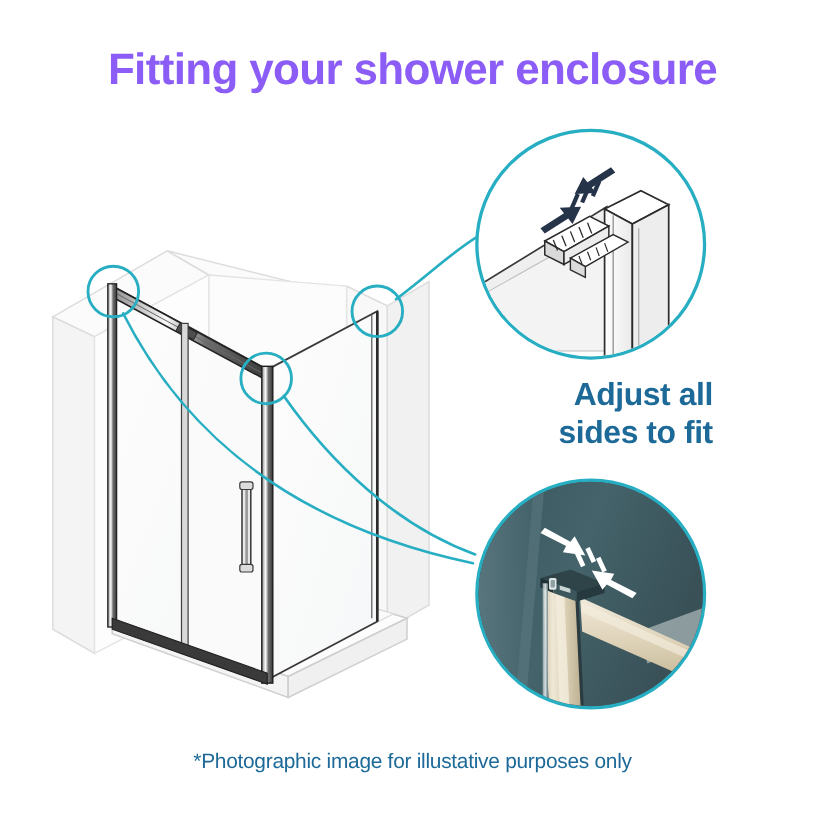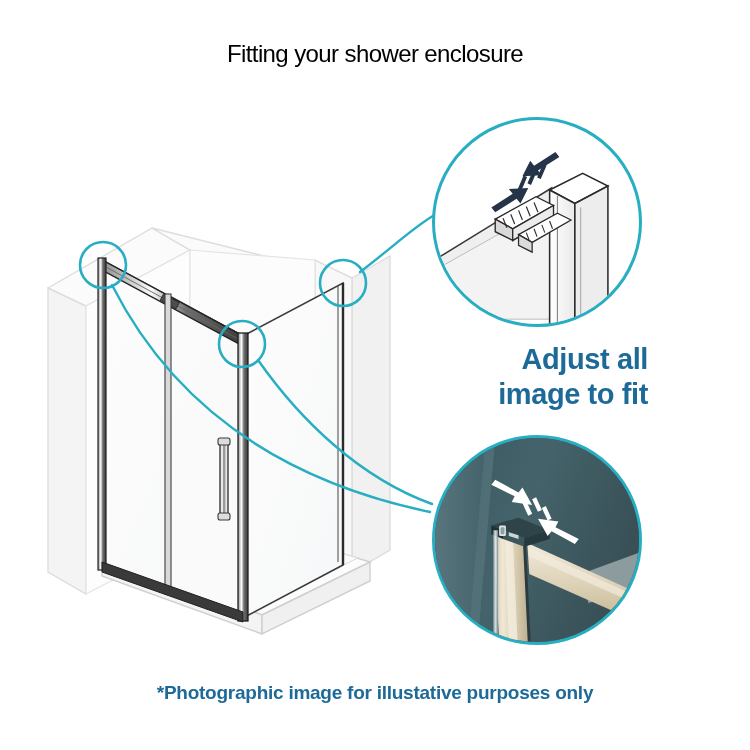--- a/index.html
+++ b/index.html
@@ -17,35 +17,35 @@
     background: #ffffff;
     overflow: hidden;
   }
   
   .title {
     position: absolute;
     top: 41px;
     left: 0;
     width: 750px;
     text-align: center;
-    font-size: 24px;
-    font-weight: normal;
+    font-size: 40px;
+    font-weight: bold;
     letter-spacing: -0.6px;
-    color: #000000;
+    color: #8b5cf6;
     line-height: 1.1;
   }
   
   .footnote {
     position: absolute;
     top: 682px;
     left: 0;
     width: 750px;
     text-align: center;
     font-size: 19px;
-    font-weight: bold;
+    font-weight: normal;
     letter-spacing: -0.25px;
     color: #1d6a99;
   }
   
   .caption {
     position: absolute;
     top: 342px;
     left: 430px;
     width: 218px;
     text-align: right;
@@ -246,21 +246,21 @@
           <line x1="87" y1="72" x2="93" y2="58"></line>
           <line x1="97" y1="66" x2="103" y2="52"></line>
           <line x1="107" y1="60" x2="113" y2="46"></line>
         </g>
       </g>
     </svg>
   </div>
 
   <div class="caption">
     <span>Adjust all</span>
-    <span>image to fit</span>
+    <span>sides to fit</span>
   </div>
 
   <div class="callout" id="callout-bottom">
     <svg class="photo" viewBox="0 0 210 210">
       <defs>
         <linearGradient id="wallDark" x1="0" y1="0" x2="1" y2="0.4">
           <stop offset="0" stop-color="#3b575e"></stop>
           <stop offset="0.5" stop-color="#44636a"></stop>
           <stop offset="1" stop-color="#395057"></stop>
         </linearGradient>

